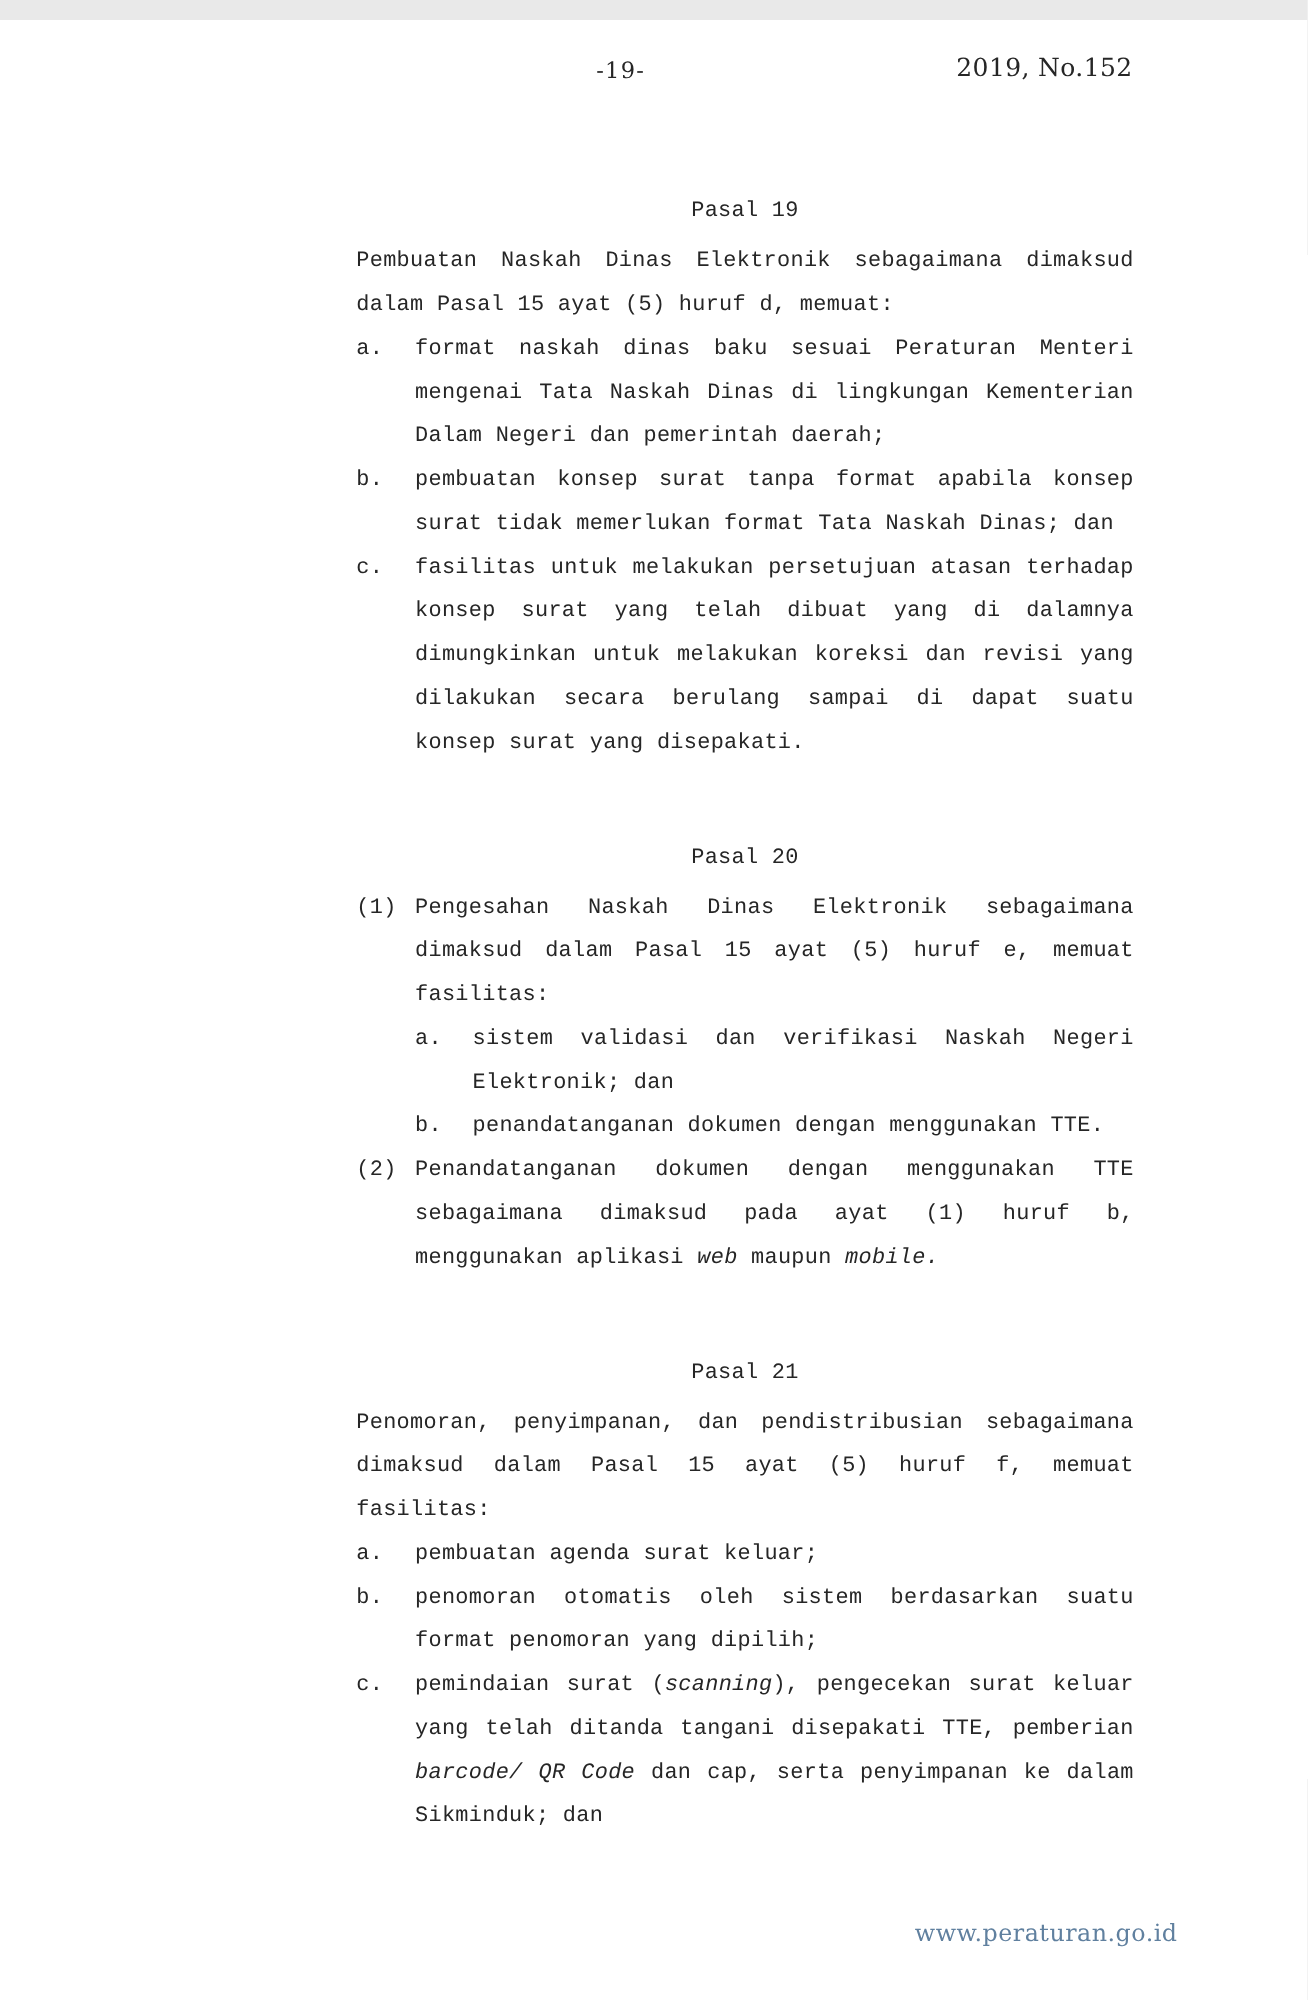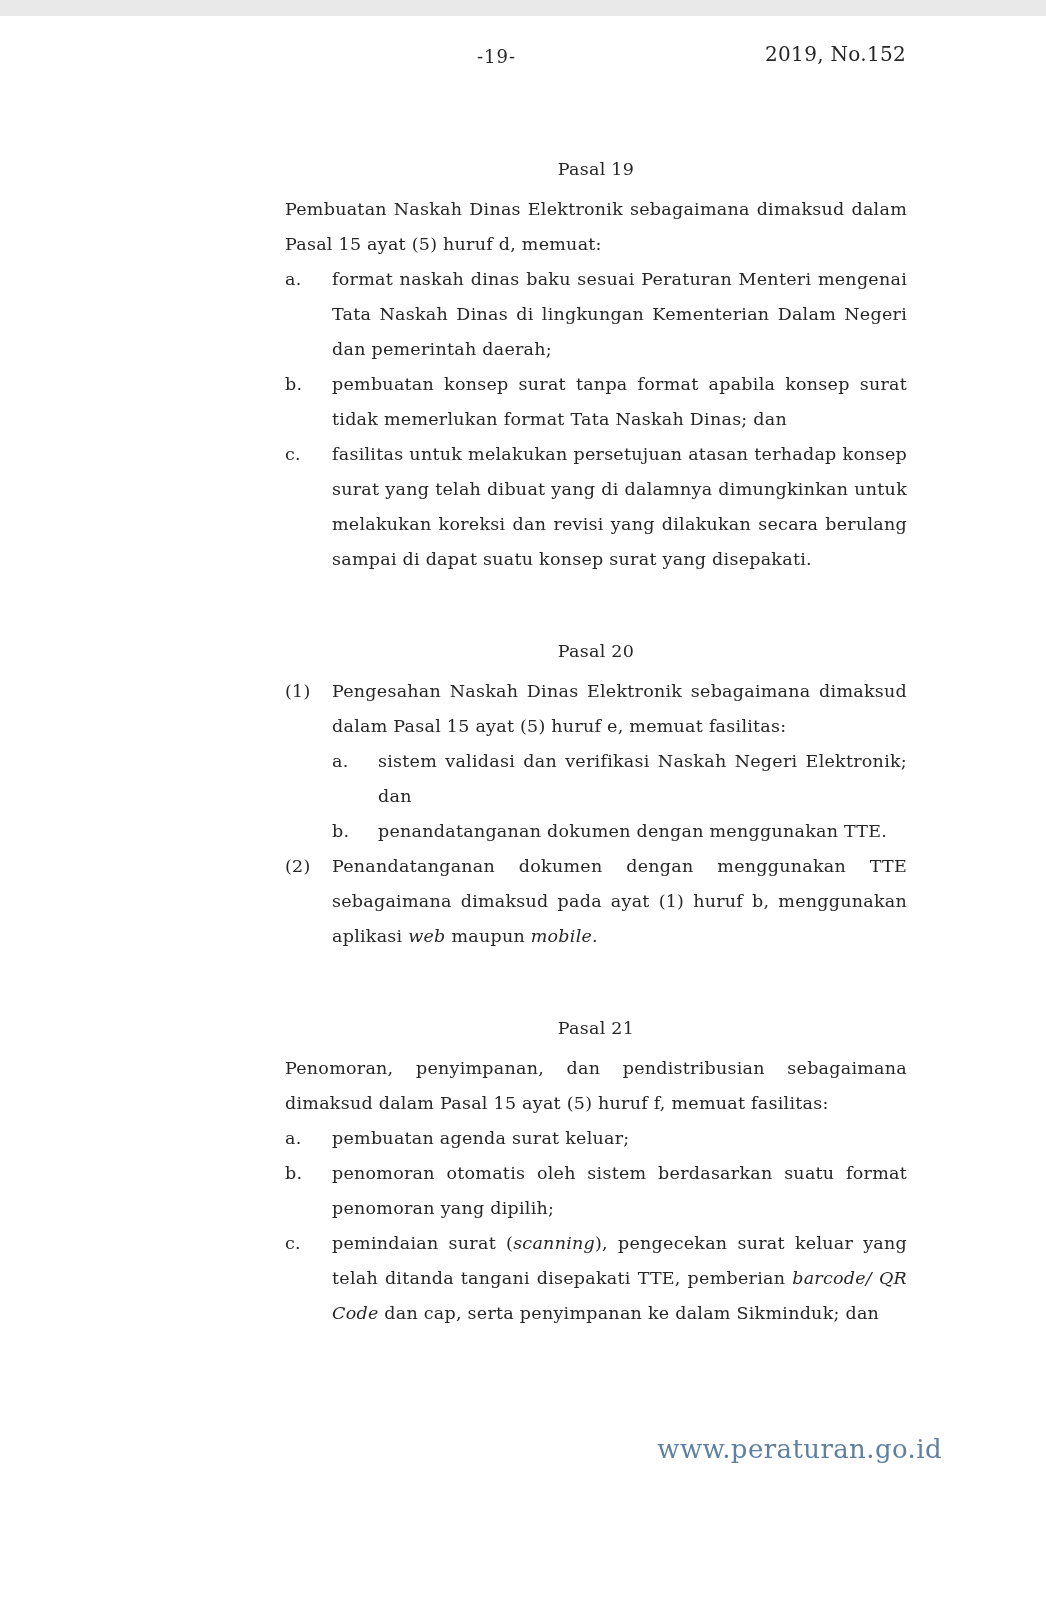--- a/index.html
+++ b/index.html
@@ -16,37 +16,37 @@
   .hdr-num {
     position:absolute; top:30px; left:477px;
     font-size:18px; letter-spacing:1px;
   }
   .hdr-ed {
     position:absolute; top:26px; right:140px;
     font-size:20px; letter-spacing:0.3px;
   }
   .content {
     position:absolute; top:136px; left:285px; width:622px;
-    font-size:17.5px; line-height:35px; letter-spacing:0.25px;
+    font-size:17.5px; line-height:35px; letter-spacing:0.25px;font-family:Liberation Mono, monospace;
   }
   .sec { margin-bottom:57px; }
   .sec:last-child { margin-bottom:0; }
   .sec-title {
     text-align:center; font-size:17.5px; font-weight:normal;
     margin:0 0 5px 0;
   }
   .jt { text-align:justify; }
   .row { display:flex; align-items:flex-start; }
   .m  { flex:0 0 47px; }
   .m2 { flex:0 0 46px; }
   .b  { flex:1; min-width:0; }
   em { font-style:italic; }
   .footer-url {
-    position:absolute; top:1418px; right:104px;
-    font-size:26px; letter-spacing:0.4px;
+    position:absolute; top:1520px; right:104px;
+    font-size:19px; letter-spacing:0.4px;
     color:var(--footer-link,#60809f);
     text-decoration:none;
   }
   .bottom-mark {
     position:absolute; bottom:0; left:50%;
     transform:translateX(-50%);
     width:252px; height:6px;
     background:var(--page-edge-mark,#151a24);
   }
 </style>

